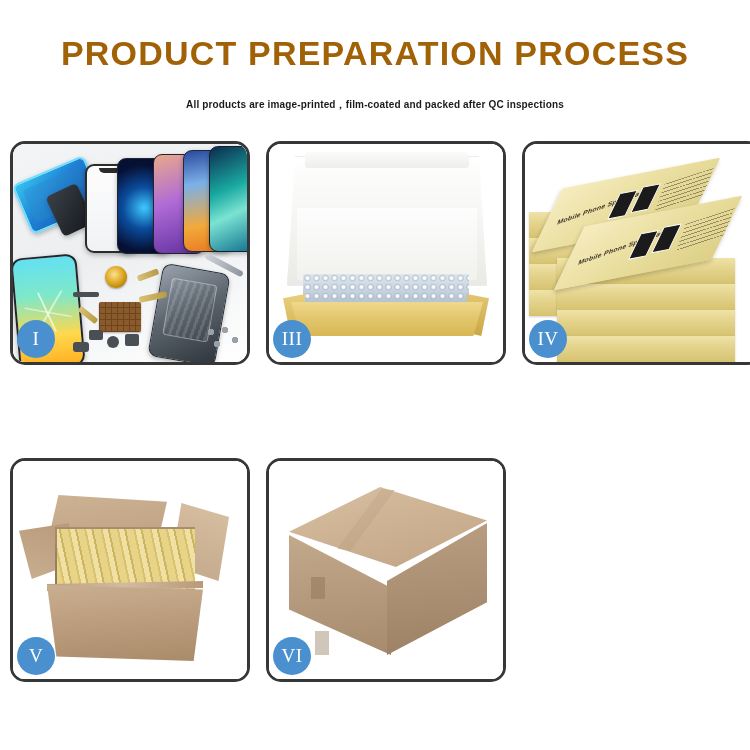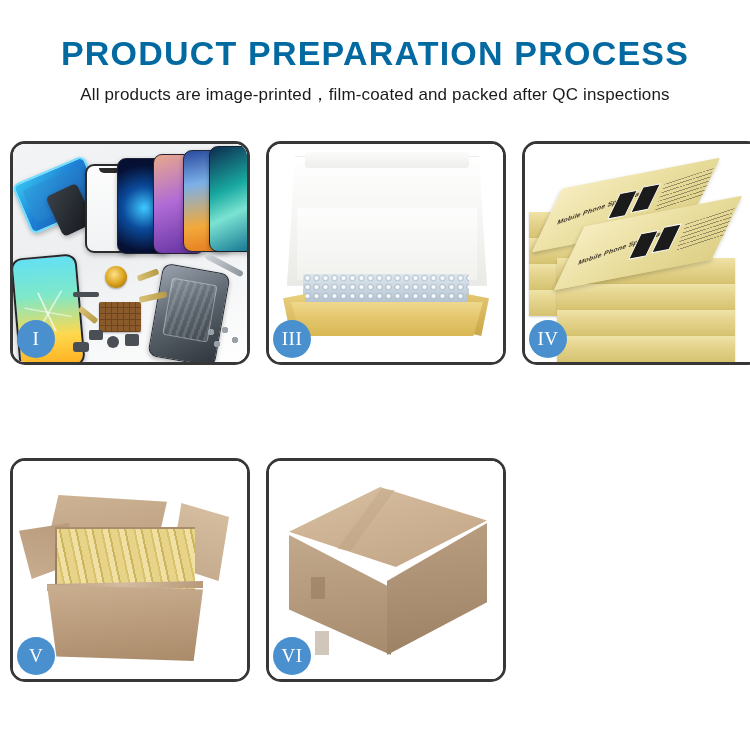--- a/index.html
+++ b/index.html
@@ -28,30 +28,30 @@
     width: 750px;
     text-align: center;
   }
   .title {
     margin: 0;
     padding-top: 36px;
     font-family: "Liberation Sans", sans-serif;
     font-size: 34px;
     font-weight: 700;
     letter-spacing: 1.2px;
-    color: #0369a1;
+    color: #a16207;
     line-height: 1.05;
     white-space: nowrap;
   }
   .subtitle {
-    margin: 0;
+    margin: 15px;
     padding-top: 11px;
     font-family: "Liberation Sans", sans-serif;
-    font-size: 17px;
-    font-weight: 400;
+    font-size: 10px;
+    font-weight: 700;
     letter-spacing: 0.15px;
     color: #1b1b1b;
     white-space: nowrap;
   }
 
   
   .grid {
     position: absolute;
     left: 10px;
     top: 141px;

